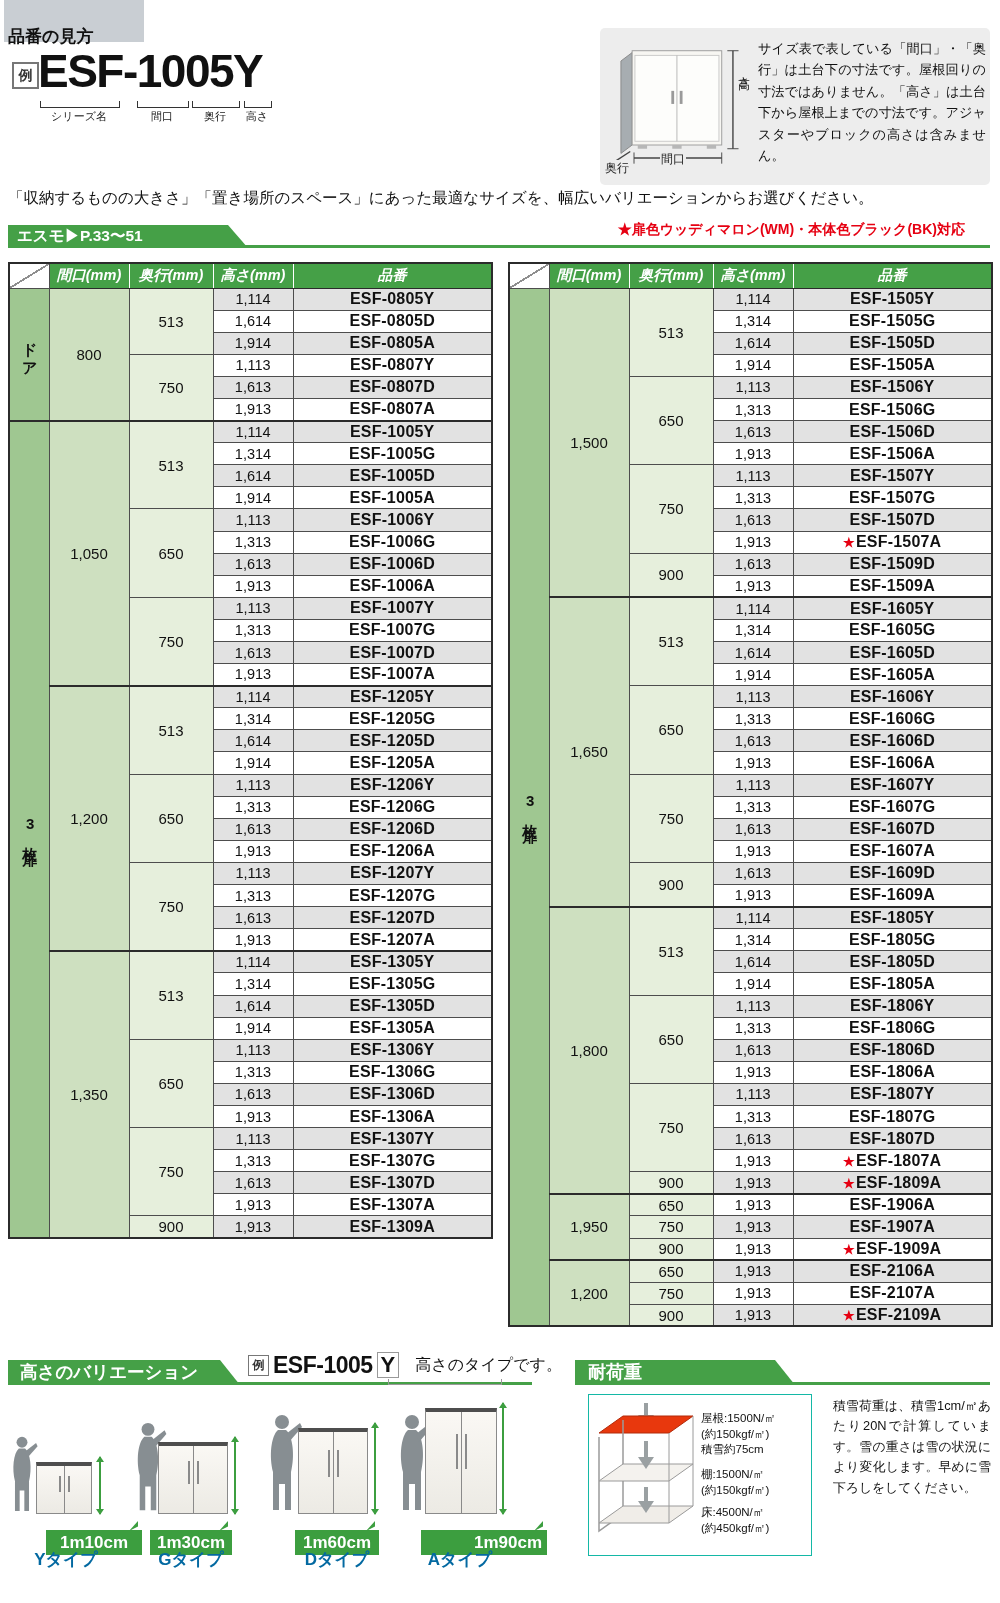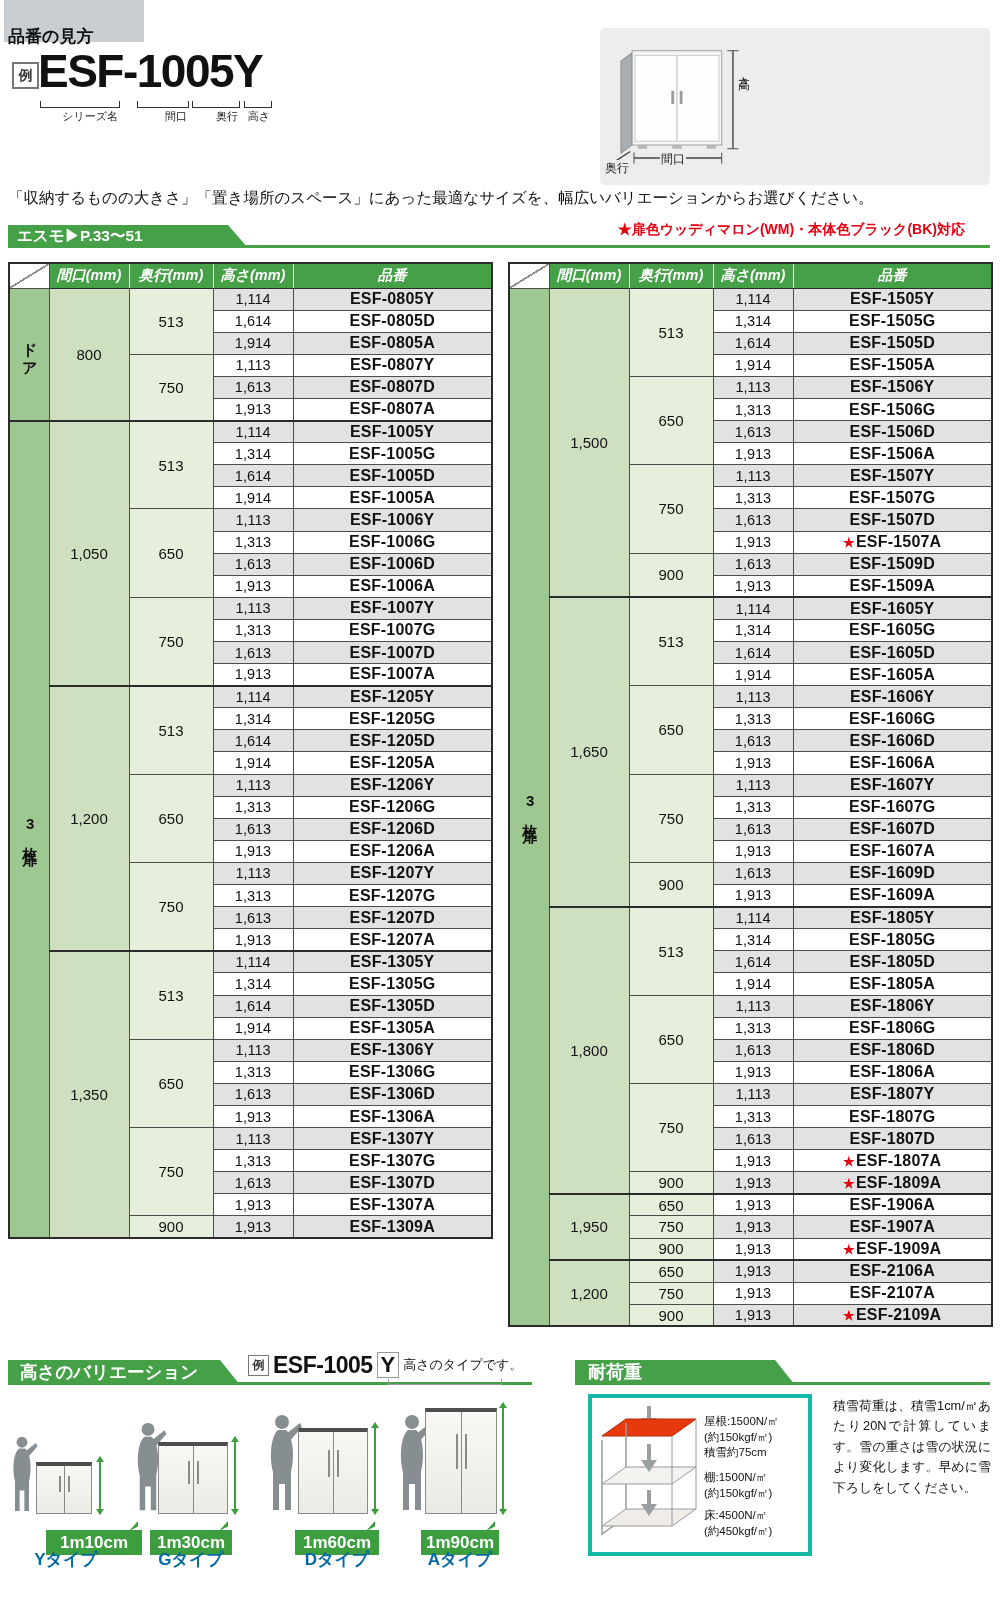--- a/index.html
+++ b/index.html
@@ -7,21 +7,21 @@
         font-family:"Liberation Sans",sans-serif;color:#1a1a1a;}
 
   
   .top-gray{position:absolute;left:4px;top:0;width:140px;height:42px;background:#c9ced3;}
   .hinban-label{position:absolute;left:8px;top:25px;font-size:17px;font-weight:bold;color:#111;}
   .ex-tag{display:inline-flex;align-items:center;justify-content:center;
           border:2px solid #777;background:#fff;color:#333;font-weight:bold;}
   .ex1-tag{position:absolute;left:12px;top:62px;width:23px;height:23px;font-size:14px;}
   .ex1-code{position:absolute;left:38px;top:44px;font-size:46px;font-weight:bold;letter-spacing:-1.5px;color:#111;}
   .seg-bracket{position:absolute;top:101px;height:6px;border-left:1px solid #333;border-right:1px solid #333;border-bottom:1px solid #333;}
-  .seg-label{position:absolute;top:109px;font-size:11px;color:#222;text-align:right;}
+  .seg-label{position:absolute;top:109px;font-size:11px;color:#222;text-align:center;}
 
   .main-banner{position:absolute;left:8px;top:134px;width:568px;height:44px;border-radius:22px;
                background:linear-gradient(#5ab259,#3c9340);display:flex;align-items:center;justify-content:center;gap:14px;
                box-shadow:inset 0 1px 0 rgba(255,255,255,.35);}
   .main-banner-title{color:#fff;font-size:27px;font-weight:bold;letter-spacing:1px;text-shadow:1px 2px 2px rgba(0,0,0,.3);}
   .badge{background:#fff;border:2px solid #15671c;color:#15671c;font-size:19px;font-weight:bold;
          padding:0 8px;line-height:25px;border-radius:2px;}
 
   .lead-text{position:absolute;left:8px;top:188px;width:980px;font-size:15.5px;color:#111;}
 
@@ -69,21 +69,21 @@
   .hv-tab{left:8px;top:1360px;width:232px;height:25px;font-size:17.5px;line-height:24px;padding-left:12px;box-sizing:border-box;}
   .hv-line{left:8px;top:1381.5px;width:524px;}
   .load-tab{left:575px;top:1360px;width:220px;height:25px;font-size:18px;line-height:24px;padding-left:13px;box-sizing:border-box;}
   .load-line{left:575px;top:1381.5px;width:415px;}
 
   
   .ex2{position:absolute;left:248px;top:1350px;height:30px;display:flex;align-items:center;gap:4px;}
   .ex2-tag{width:19px;height:19px;font-size:12px;border-width:1.5px;}
   .ex2-code{font-size:23px;font-weight:bold;color:#111;letter-spacing:-.5px;}
   .ex2-ybox{border:1.5px solid #999;font-size:22px;font-weight:bold;padding:0 3px;line-height:24px;color:#111;}
-  .ex2-note{font-size:13px;color:#111;margin-left:0;}
+  .ex2-note{font-size:16px;color:#111;margin-left:12px;}
   .ex2-bracket{position:absolute;left:388px;top:1379px;width:112px;height:5px;
                border-left:1px solid #999;border-right:1px solid #999;border-bottom:1px solid #999;}
 
   
   .type-block{position:absolute;top:1390px;height:185px;}
   .tY{left:2px;width:122px;} .tG{left:128px;width:120px;} .tD{left:262px;width:124px;} .tA{left:392px;width:124px;}
   .woman{position:absolute;left:0;bottom:61px;width:40px;}
   .tY .woman{height:78px;} .tG .woman{height:92px;} .tD .woman{height:105px;} .tA .woman{height:120px;}
   .shed{position:absolute;background:#f2efe9;border:1px solid #8a8a8a;border-top:4px solid #4e4e4e;
         display:flex;box-sizing:border-box;}
@@ -99,27 +99,27 @@
   .vline::before,.vline::after{content:"";position:absolute;left:-3px;border-left:4px solid transparent;border-right:4px solid transparent;}
   .vline::before{top:-1px;border-bottom:6px solid #3c9e3f;}
   .vline::after{bottom:-1px;border-top:6px solid #3c9e3f;}
   .tY .vline{left:97px;height:57px;} .tG .vline{left:106px;height:77px;}
   .tD .vline{left:112px;height:91px;} .tA .vline{left:110px;height:111px;}
   .hbox{position:absolute;bottom:20px;height:25px;background:#3c9e3f;color:#fff;font-weight:bold;font-size:17px;
         display:flex;align-items:center;justify-content:center;}
   .hbox::after{content:"";position:absolute;right:4px;top:-9px;width:12px;height:10px;background:#3c9e3f;
                clip-path:polygon(100% 0,25% 100%,100% 55%);}
   .tY .hbox{left:16px;width:96px;margin-left:28px;} .tG .hbox{left:22px;width:82px;}
-  .tD .hbox{left:33px;width:84px;} .tA .hbox{left:29px;width:78px;}
+  .tD .hbox{left:33px;width:84px;} .tA .hbox{left:29px;width:78px;padding-left:48px;}
   .tname{position:absolute;bottom:4px;font-weight:bold;font-size:17px;color:#0369a1;text-align:center;}
   .tY .tname{left:16px;width:96px;} .tG .tname{left:22px;width:82px;}
   .tD .tname{left:33px;width:84px;} .tA .tname{left:29px;width:78px;}
 
   
-  .load-box{position:absolute;left:588px;top:1394px;width:224px;height:162px;background:#fff;border:4px solid #14b8a6;box-sizing:border-box;}
+  .load-box{position:absolute;left:588px;top:1394px;width:224px;height:162px;background:#fff;border:1px solid #14b8a6;box-sizing:border-box;}
   .load-svg{position:absolute;left:2px;top:6px;}
   .load-lab{position:absolute;font-size:11.5px;line-height:1.35;color:#111;white-space:nowrap;}
   .ll1{left:112px;top:16px;} .ll2{left:112px;top:72px;} .ll3{left:112px;top:110px;}
   .load-note{position:absolute;left:833px;top:1396px;width:158px;font-size:12.8px;line-height:1.6;color:#111;text-align:justify;}
 </style>
 </head>
 <body>
 
 <div class="page">
 
@@ -152,20 +152,21 @@
     <line x1="130" y1="19" x2="142" y2="19" stroke="#444"></line>
     <line x1="130" y1="124" x2="142" y2="124" stroke="#444"></line>
     <line x1="30" y1="134" x2="124" y2="134" stroke="#444" stroke-width="1.5"></line>
     <line x1="30" y1="128" x2="30" y2="140" stroke="#444"></line>
     <line x1="124" y1="128" x2="124" y2="140" stroke="#444"></line>
     <line x1="6" y1="140" x2="26" y2="127" stroke="#444" stroke-width="1.5"></line>
   </svg>
   <div class="dim-lab dim-lab-h">高さ</div>
   <div class="dim-lab dim-lab-w">間口</div>
   <div class="dim-lab dim-lab-d">奥行</div>
+  <div class="dim-note">サイズ表で表している「間口」・「奥行」は土台下の寸法です。屋根回りの寸法ではありません。「高さ」は土台下から屋根上までの寸法です。アジャスターやブロックの高さは含みません。</div>
 
 
   <div class="lead-text">「収納するものの大きさ」「置き場所のスペース」にあった最適なサイズを、幅広いバリエーションからお選びください。</div>
 
   <div class="tab esmo-tab">エスモ▶P.33〜51</div>
   <div class="uline esmo-line"></div>
   <div class="color-note">★扉色ウッディマロン(WM)・本体色ブラック(BK)対応</div>
 
   <div class="tbl-wrap" id="table-left">
       <table class="sz">

